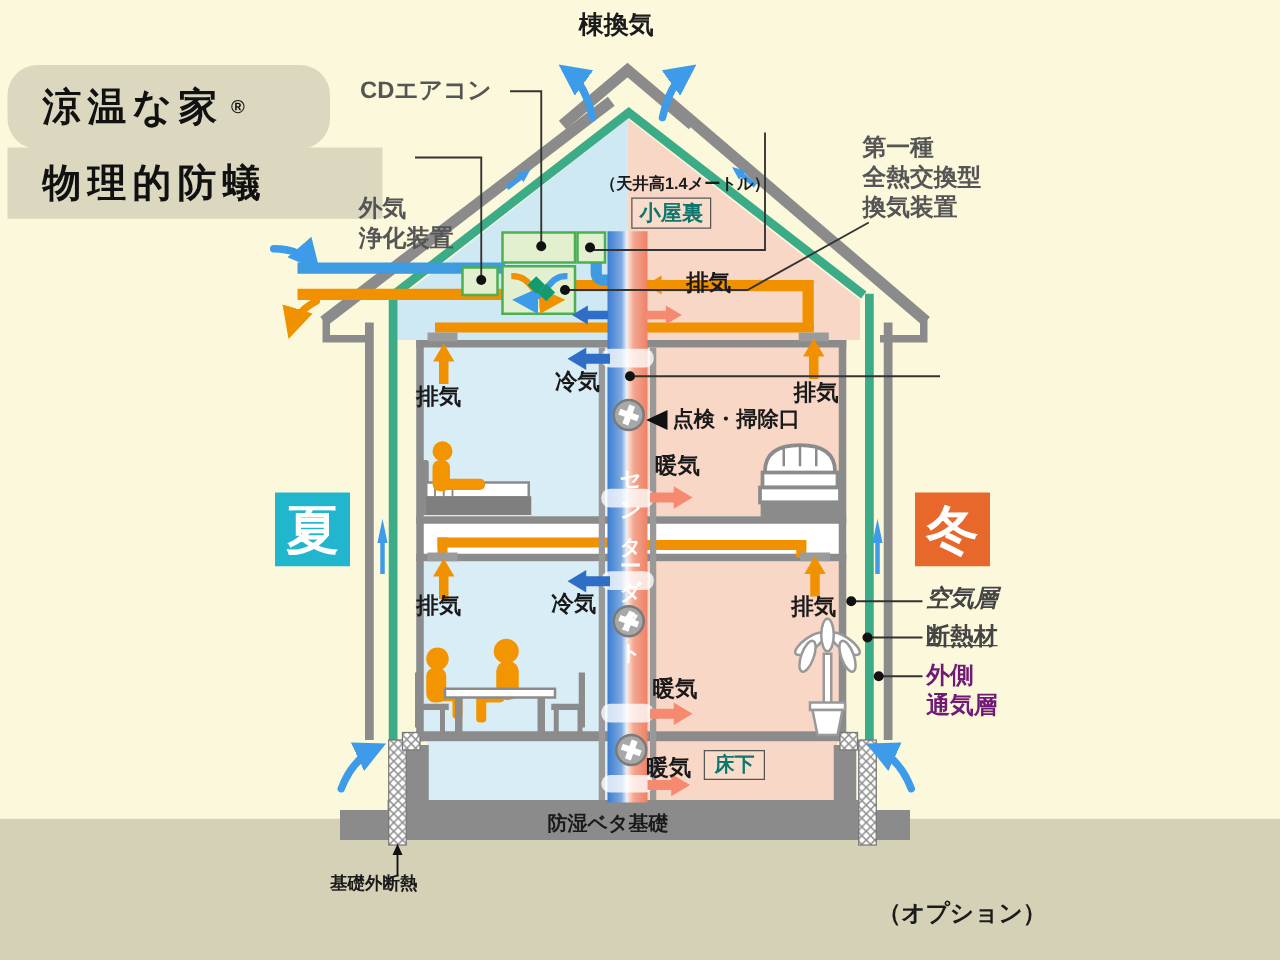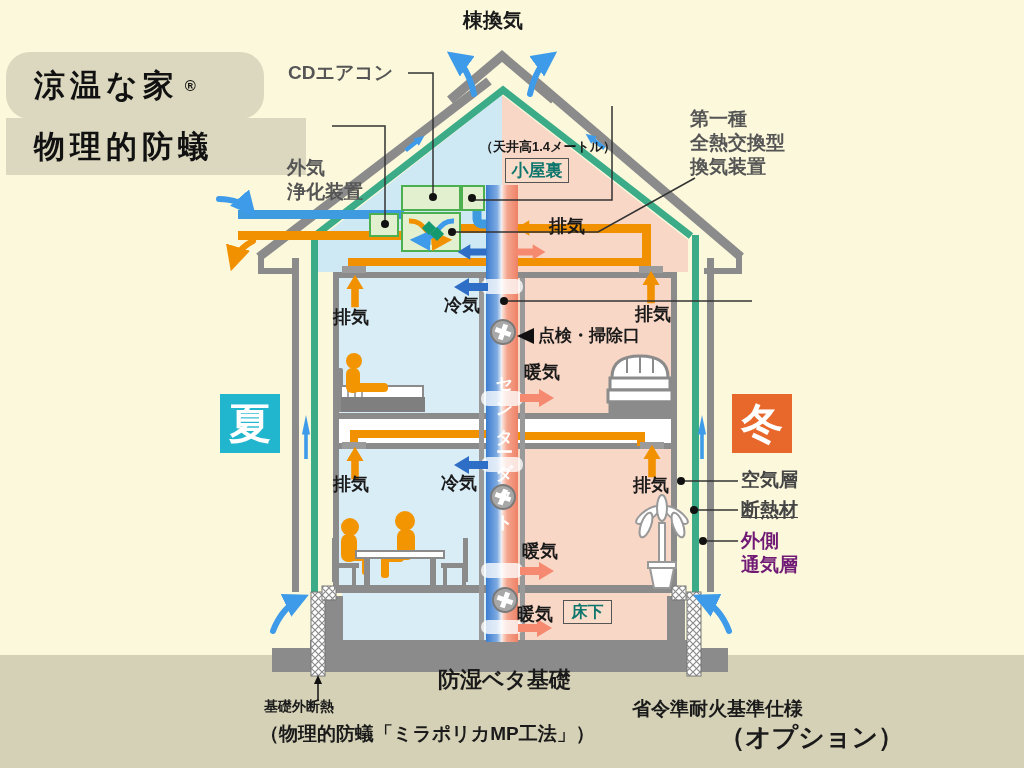--- a/index.html
+++ b/index.html
@@ -315,30 +315,28 @@
 <div class="lbl" style="left:517px;top:603px;font-size:18px;">暖気</div>
 
 <div class="lbl" style="left:538px;top:325px;font-size:17px;">点検・掃除口</div>
 
 
 <div class="vtext" style="left:493px;top:364px;height:215px;">センターダクト</div>
 
 <div class="badge" style="left:220px;top:394px;background:#21B6CE;">夏</div>
 <div class="badge" style="left:732px;top:394px;background:#E8682C;">冬</div>
 
-<div class="lbl" style="left:741px;top:468px;font-size:19px;color:#444;">空気層</div>
+<div class="lbl" style="left:741px;top:468px;font-size:19px;color:#444;font-style:italic;">空気層</div>
 <div class="lbl" style="left:741px;top:498px;font-size:19px;color:#444;text-decoration:underline;">断熱材</div>
 <div class="lbl" style="left:741px;top:529px;font-size:19px;color:#701a75;">
   <div>外側</div>
   <div>通気層</div>
 </div>
 
 <div class="boxlbl" style="left:563px;top:600px;width:47px;height:22px;font-size:16px;">床下</div>
 
-<div class="lbl" style="left:438px;top:666px;font-size:22px;">防湿ベタ基礎</div>
+<div class="lbl" style="left:438px;top:650px;font-size:16px;">防湿ベタ基礎</div>
 
 <div class="lbl" style="left:264px;top:698px;font-size:14px;">基礎外断熱</div>
-<div class="lbl" style="left:260px;top:722px;font-size:19px;">（物理的防蟻「ミラポリカMP工法」）</div>
-
-<div class="lbl" style="left:632px;top:697px;font-size:19px;">省令準耐火基準仕様</div>
-<div class="lbl" style="left:719px;top:721px;font-size:26px;">（オプション）</div>
+
+<div class="lbl" style="left:702px;top:721px;font-size:19px;font-family:Liberation Mono, monospace;">（オプション）</div>
 
 </div>
 
 </body></html>

